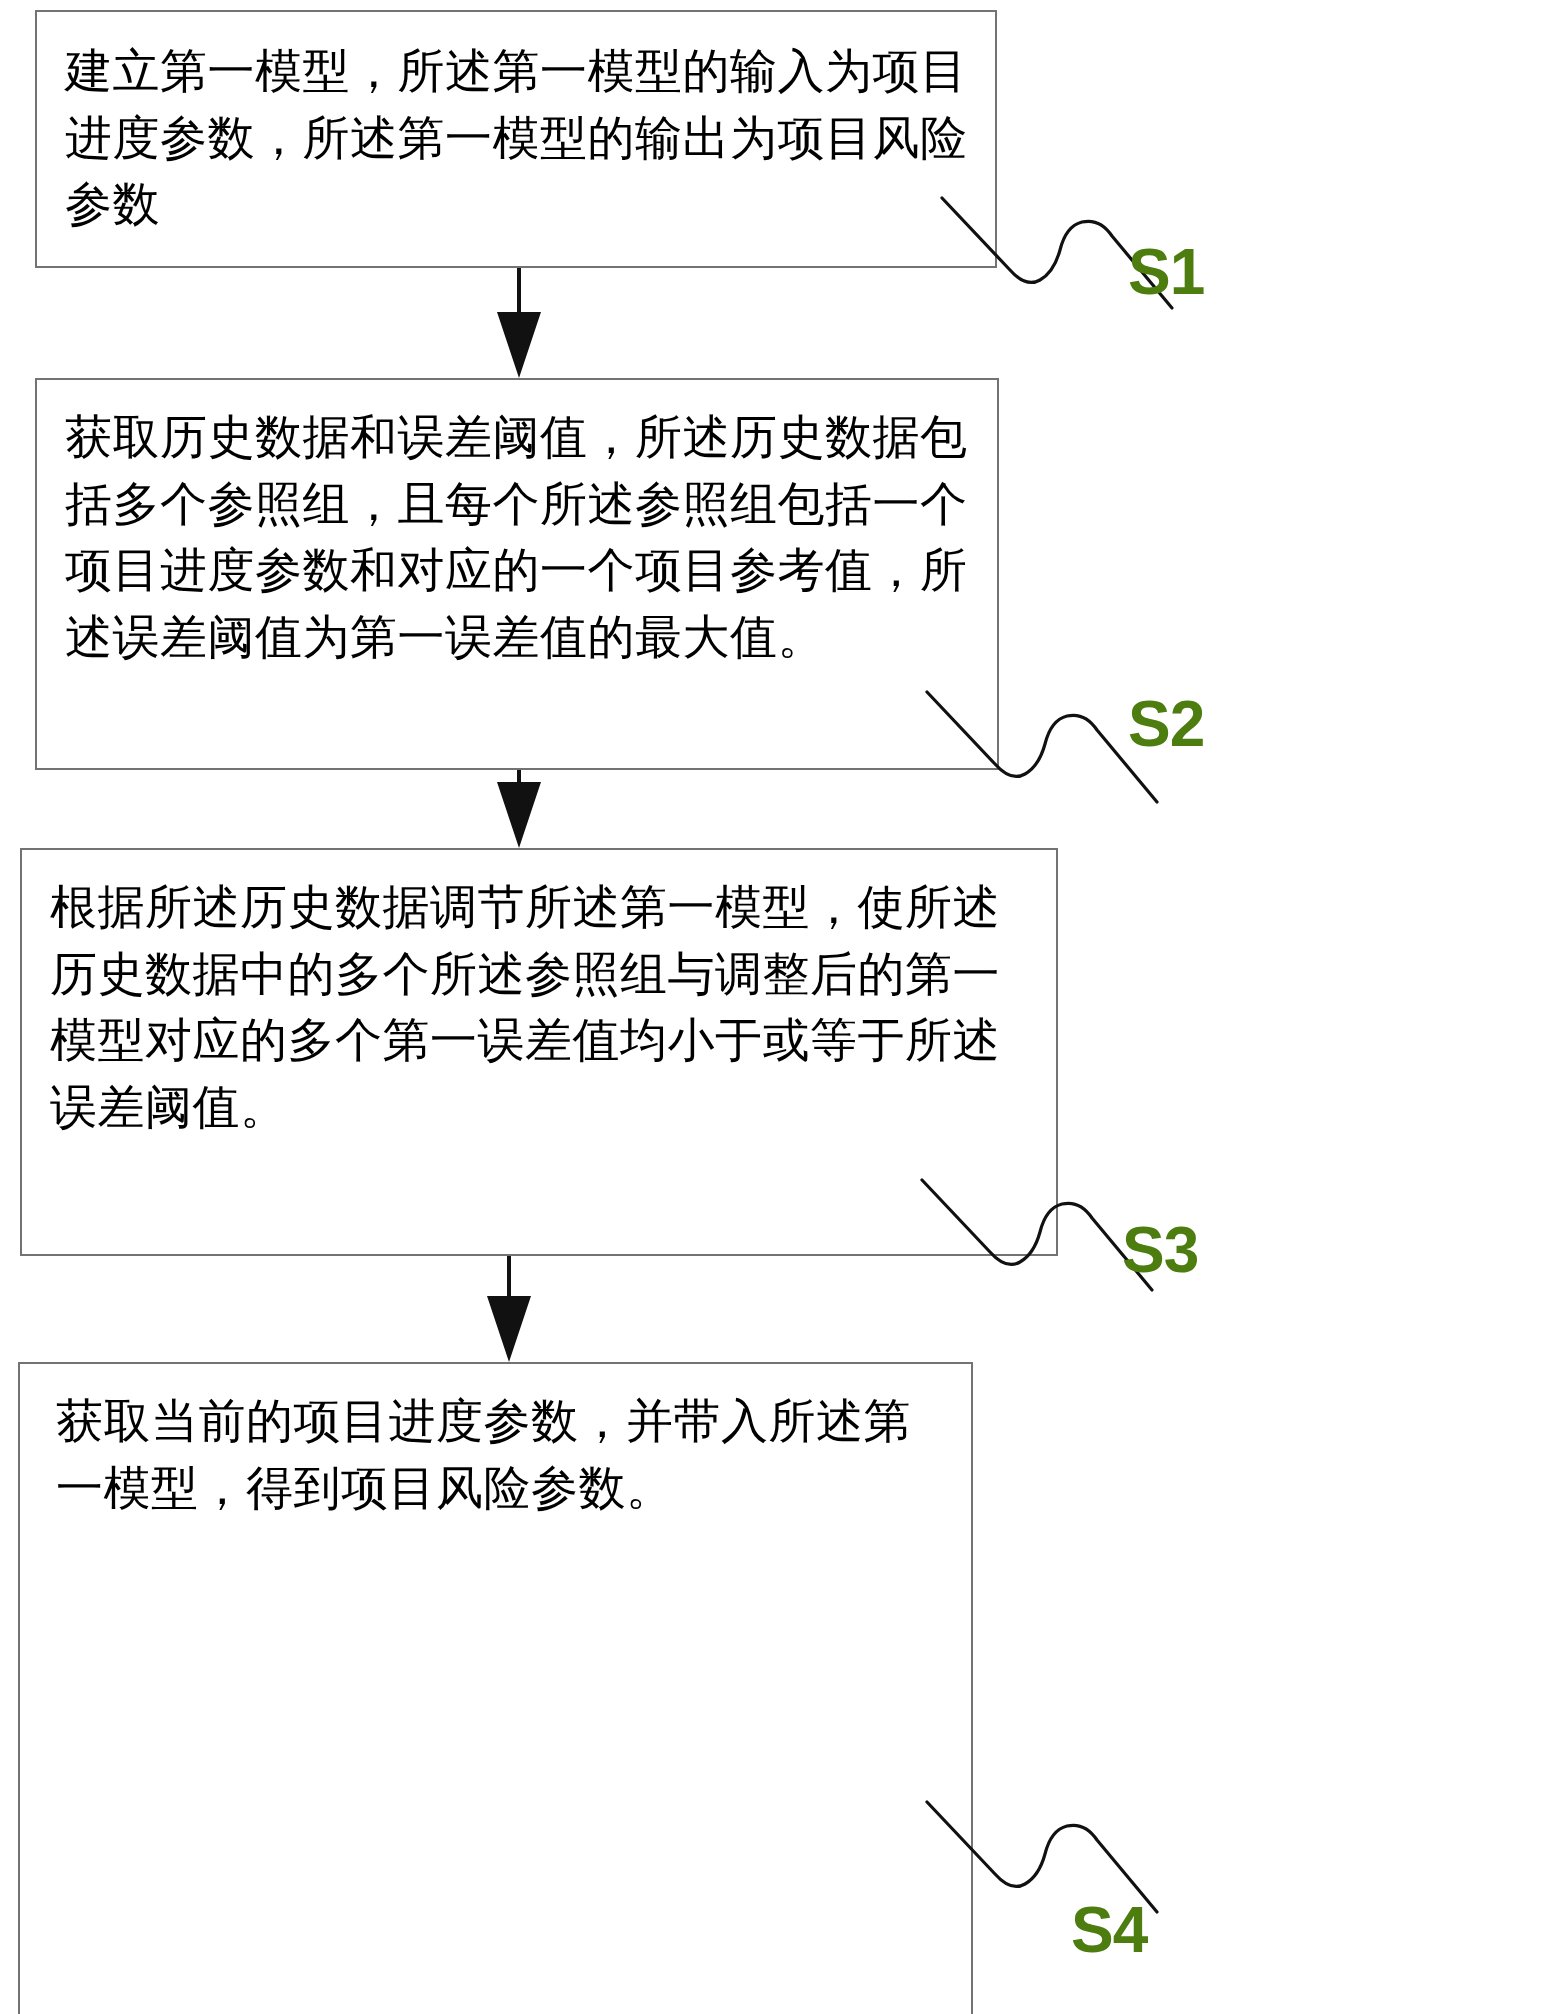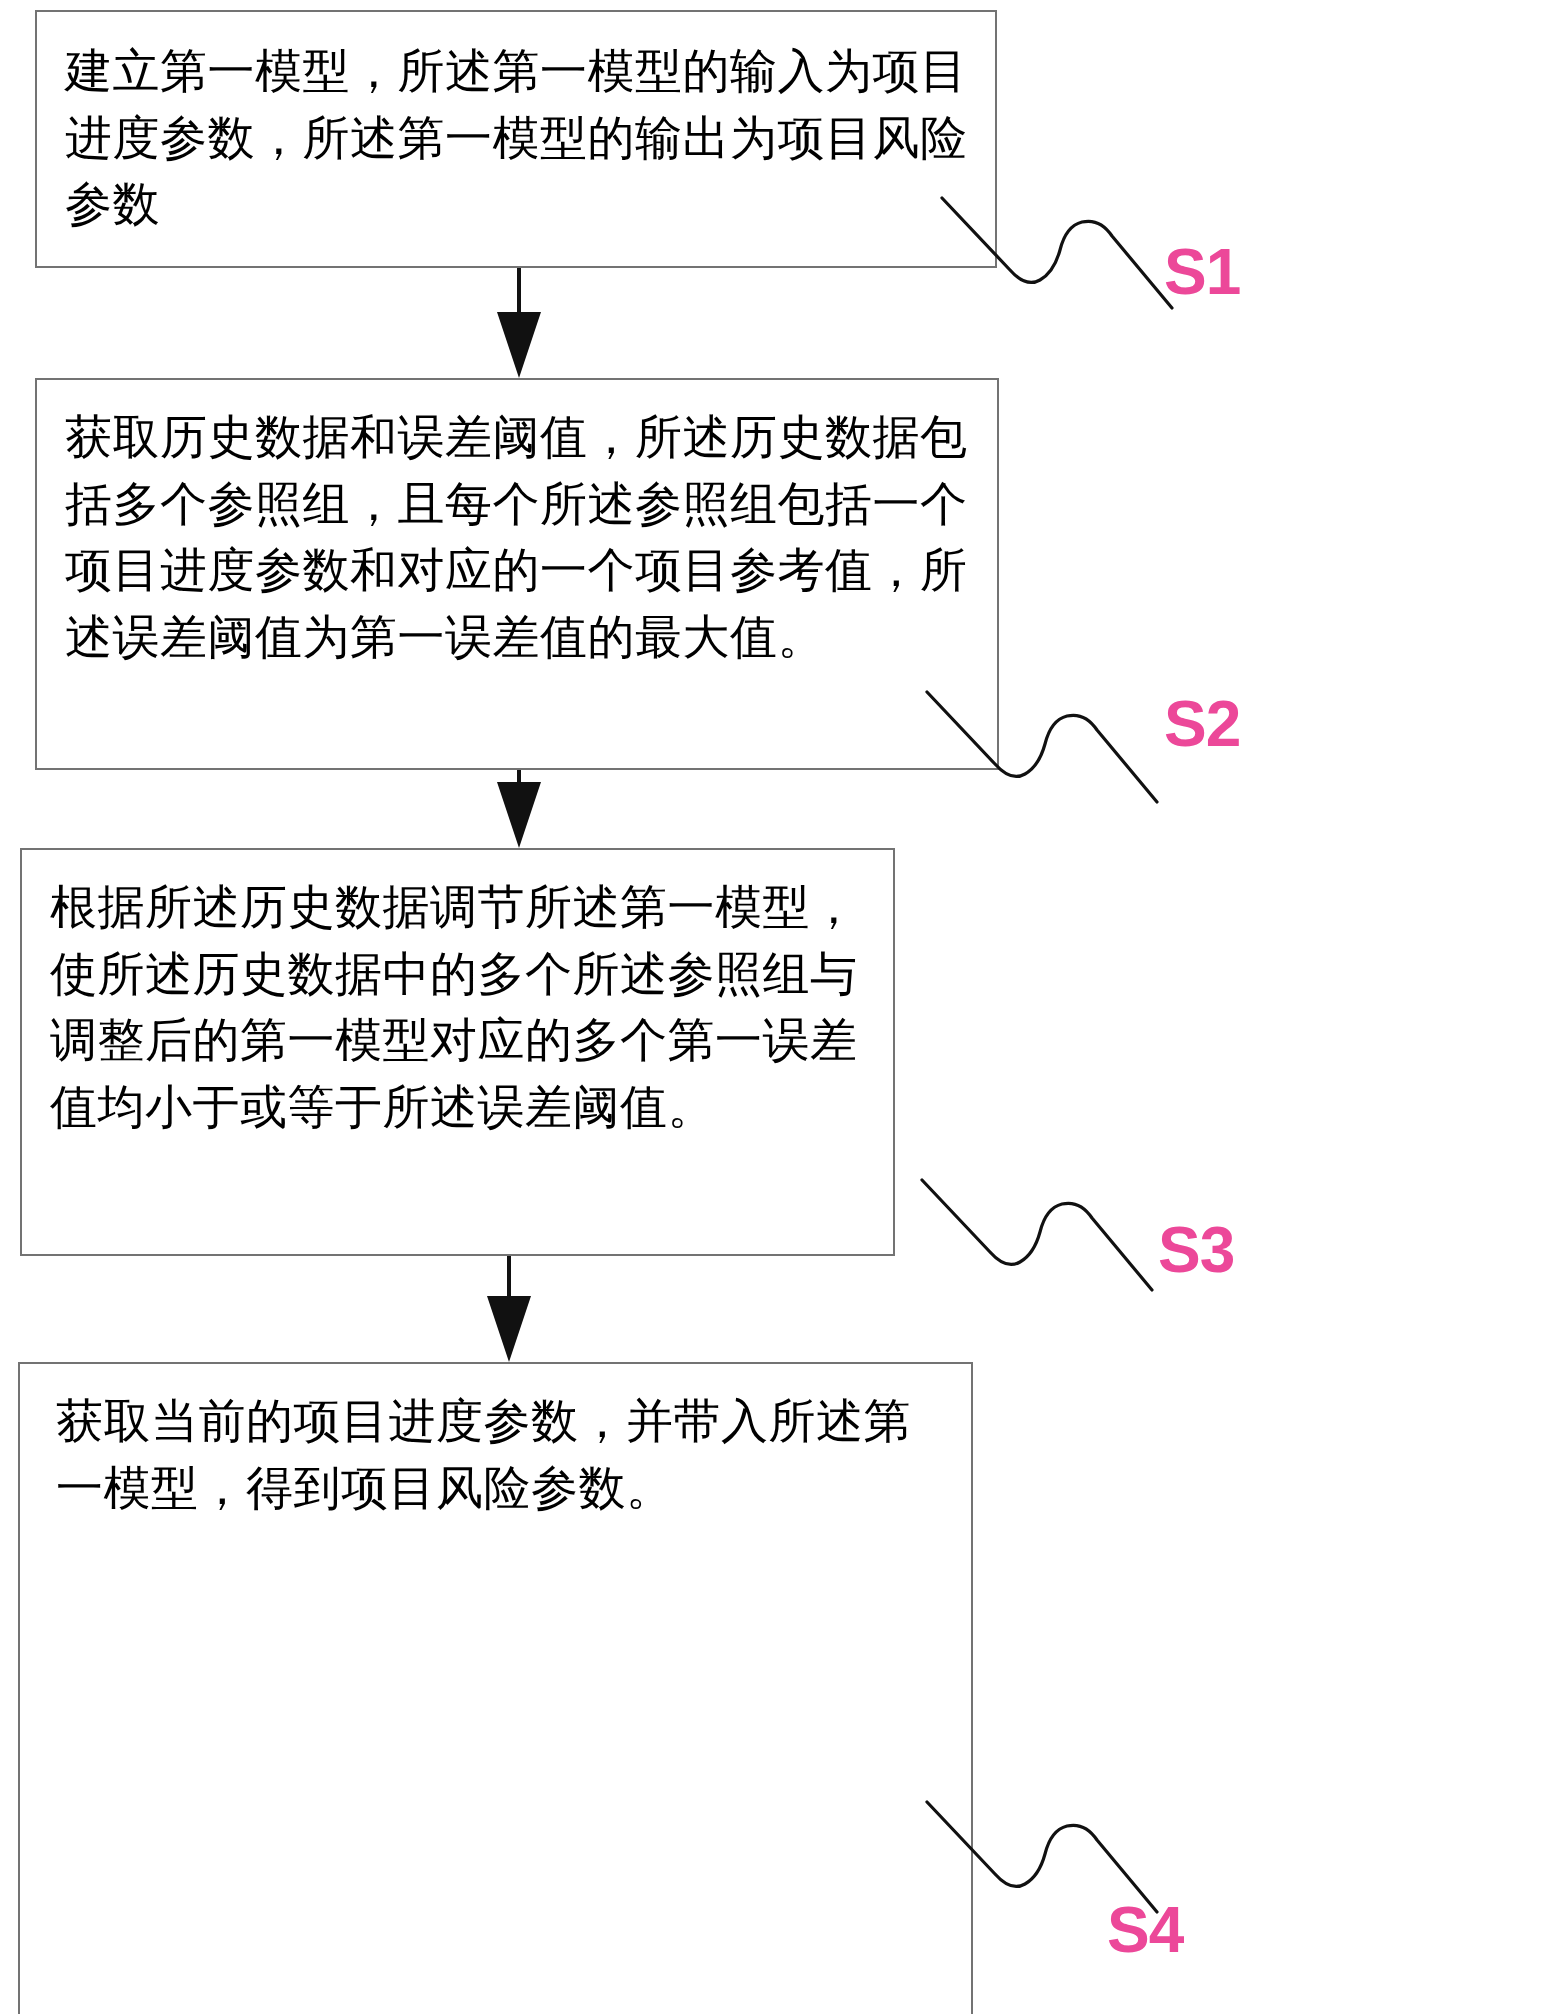--- a/index.html
+++ b/index.html
@@ -35,21 +35,21 @@
     font-size: 47px;
     line-height: 1.42;
     letter-spacing: 0.5px;
     white-space: pre-wrap;
     word-break: break-all;
     text-align: left;
   }
 
   #box-1 { left: 35px;  top: 10px;   width: 962px;  height: 258px; padding: 26px 22px 0 28px; }
   #box-2 { left: 35px;  top: 378px;  width: 964px;  height: 392px; padding: 24px 18px 0 28px; }
-  #box-3 { left: 20px;  top: 848px;  width: 875px;  height: 408px; padding: 24px 18px 0 28px; }
+  #box-3 { left: 20px;  top: 848px;  width: 1038px;  height: 408px; padding: 24px 18px 0 28px; }
   #box-4 { left: 18px;  top: 1362px; width: 955px;  height: 670px; padding: 24px 18px 0 36px; }
 
   
   .connector { position: absolute; }
   .connector .shaft {
     position: absolute;
     left: 50%;
     top: 0;
     width: 4px;
     margin-left: -2px;
@@ -81,25 +81,24 @@
   #leader-2 { left: 925px; top: 690px; }
   #leader-3 { left: 920px; top: 1178px; }
   #leader-4 { left: 925px; top: 1800px; }
 
   
   .step-label {
     position: absolute;
     font-family: "Liberation Sans", "DejaVu Sans", sans-serif;
     font-weight: bold;
     font-size: 64px;
-    color: #ec4899;
+    color: #4d7c0f;
     letter-spacing: -1px;
     line-height: 1;
     white-space: nowrap;
-    margin-left: 36px;
   }
   #label-s1 { left: 1128px; top: 240px; }
   #label-s2 { left: 1128px; top: 692px; }
   #label-s3 { left: 1122px; top: 1218px; }
   #label-s4 { left: 1071px; top: 1898px; }
 </style>
 </head>
 <body>
 
 <div id="page">

